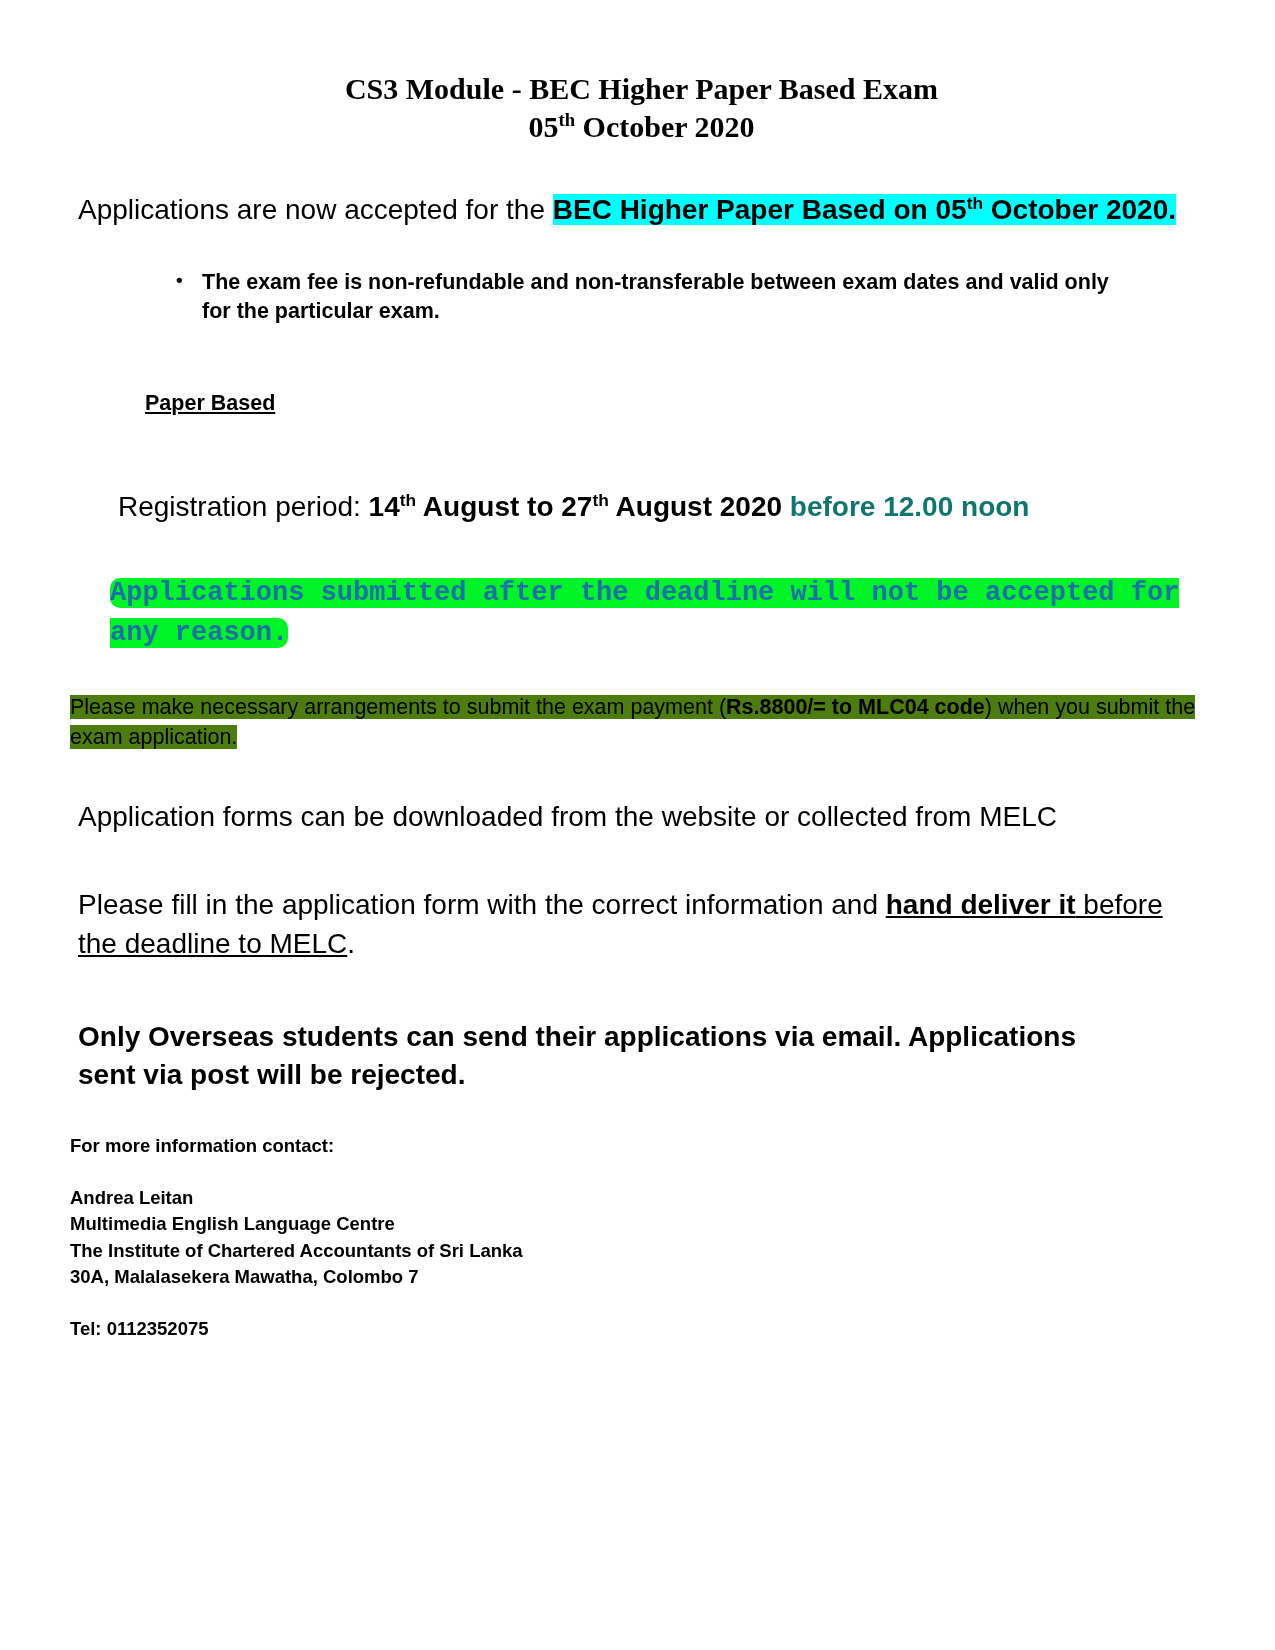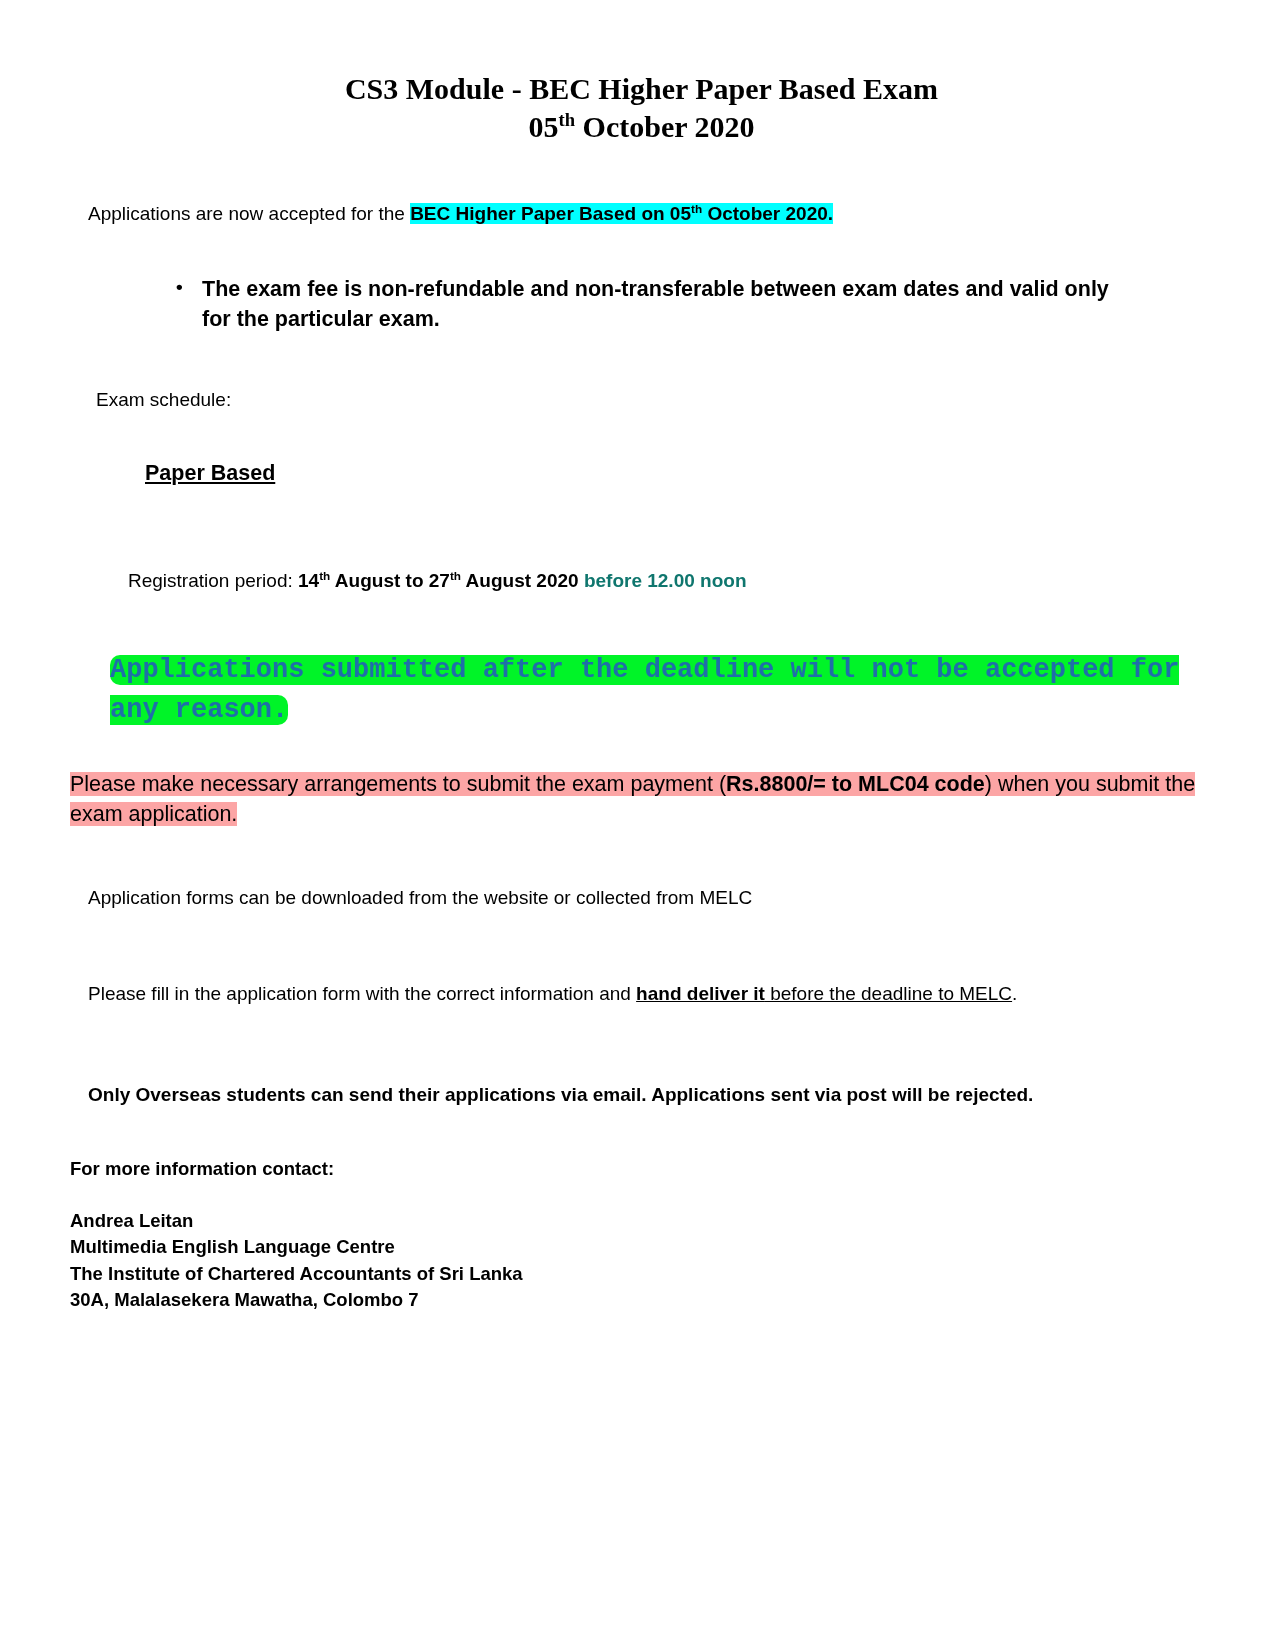--- a/index.html
+++ b/index.html
@@ -35,23 +35,23 @@
   .doc-title .line2 { display: block; }
 
   sup {
     font-size: 0.62em;
     vertical-align: super;
     line-height: 0;
   }
 
   
   .para {
-    font-size: 19px;
+    font-size: 28px;
     line-height: 1.38;
-    margin: 18px;
+    margin: 8px;
   }
   .b { font-weight: bold; }
   .u { text-decoration: underline; }
   .bu { font-weight: bold; text-decoration: underline; }
 
   .hl-cyan   { background-color: #00FFFF; }
   .hl-green  { background-color: #00F428; }
   .red-text  { color: #0f766e; font-weight: bold; }
   .gap-26 { height: 26px; }
   .gap-30 { height: 30px; }
@@ -105,21 +105,21 @@
     line-height: 1.5;
     border-radius: 10px;
   }
 
   
   .yellow-para {
     font-size: 21.5px;
     line-height: 1.4;
     margin: 0;
   }
-  .yellow-para .seg { background-color: #fca5a5; }
+  .yellow-para .seg { background-color: #4d7c0f; }
 
   
   .contact {
     font-size: 18.5px;
     font-weight: bold;
     line-height: 1.42;
     margin: 0;
   }
   .contact-block { margin: 0; }
 </style>
@@ -138,21 +138,20 @@
   <p class="para"><span>Applications are now accepted for the </span><span class="hl-cyan b"><span>BEC Higher Paper Based on 05</span><sup>th</sup><span> October 2020.</span></span></p>
 
   <div class="gap-30"></div>
 
   <ul class="bullet-list bullets-fee">
     <li><span>The exam fee is non-refundable and non-transferable between exam dates and valid only for the particular exam.</span></li>
   </ul>
 
   <div class="gap-34"></div>
 
-  <p class="para indent-exam"><span>Exam schedule:</span></p>
 
   <div class="gap-30"></div>
 
   <div class="indent-paper">
     <span class="paper-based">Paper Based</span>
   </div>
 
   <div class="gap-30"></div>
 
 
@@ -190,17 +189,18 @@
 
   <div class="contact contact-block">
     <div>Andrea Leitan</div>
     <div>Multimedia English Language Centre</div>
     <div>The Institute of Chartered Accountants of Sri Lanka</div>
     <div>30A, Malalasekera Mawatha, Colombo 7</div>
   </div>
 
   <div class="gap-26"></div>
 
+  <p class="contact">Tel: 0112352075</p>
 
   <div class="gap-26"></div>
 
 
 </div>
 
 </body></html>

